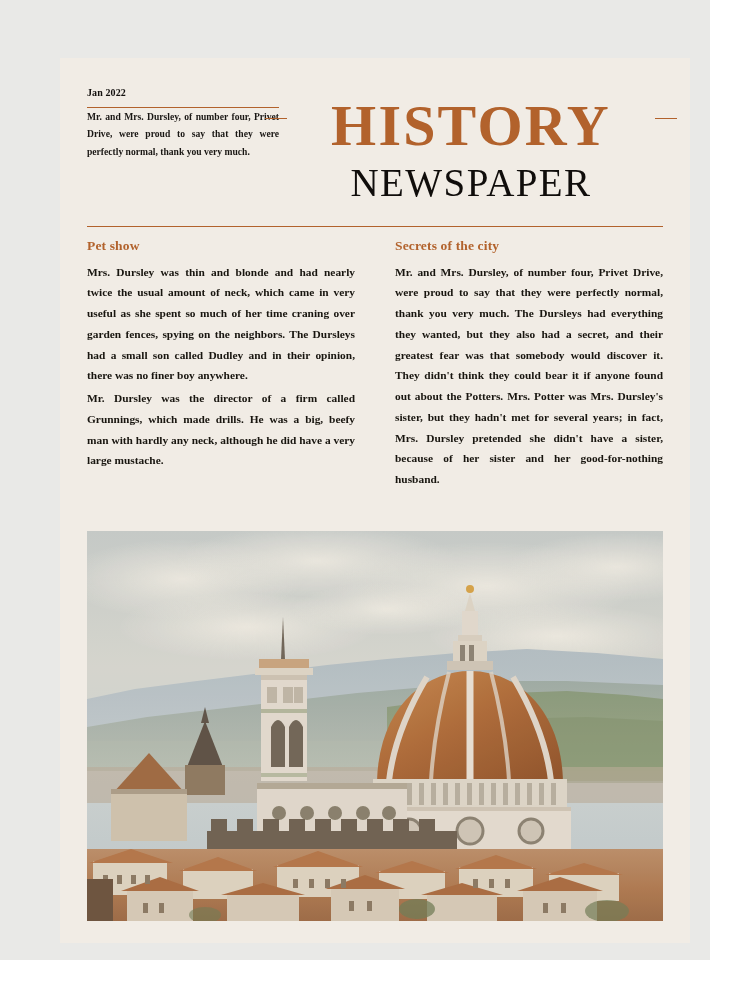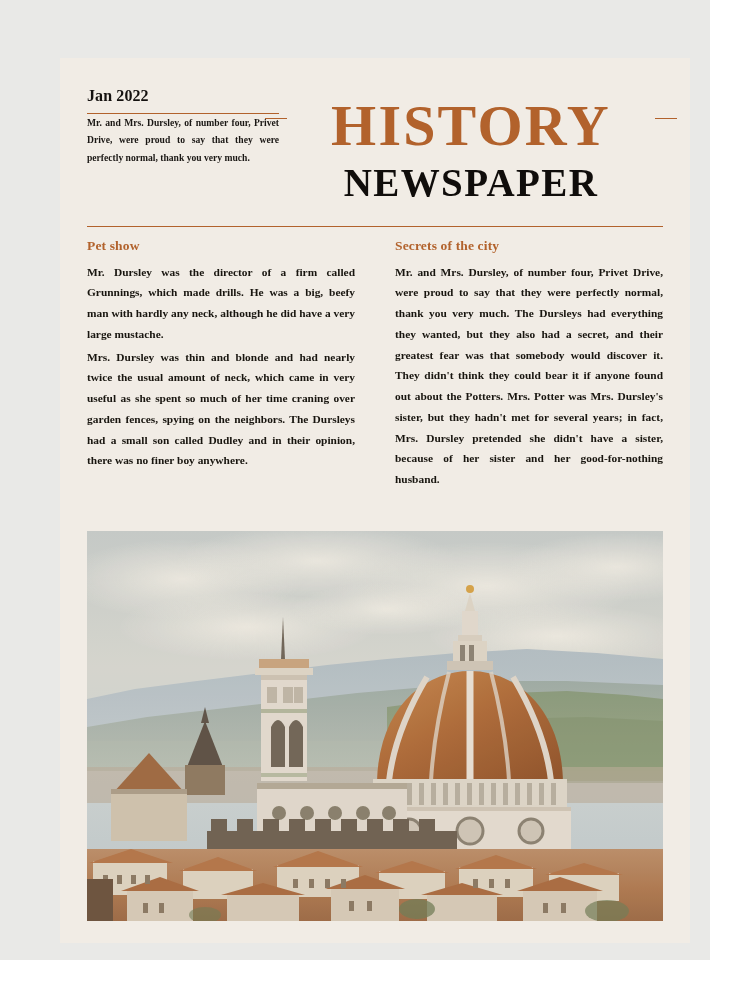--- a/index.html
+++ b/index.html
@@ -48,21 +48,21 @@
   }
 
   .mh-col {
     width: 192px;
     flex: 0 0 192px;
   }
 
   .mh-col-right { text-align: left; }
 
   .dateline {
-    font-size: 16px;
+    font-size: 10px;
     font-weight: bold;
     letter-spacing: .1px;
     color: #14110f;
     line-height: 1;
     margin-bottom: 9px;
   }
 
   .volume {
     font-size: 15.5px;
     font-weight: bold;
@@ -121,21 +121,21 @@
     top: 30px;
     height: 1.4px;
     width: 22px;
     background: #b2622c;
   }
   .flank.left  { left: -14px; }
   .flank.right { right: -14px; }
 
   .title-bottom {
     font-size: 39px;
-    font-weight: bold;
+    font-weight: normal;
     color: #100d0b;
     letter-spacing: 1.4px;
     line-height: 1.18;
     margin-top: 4px;
     display: block;
   }
 
   
   .main-rule {
     height: 1.4px;
@@ -218,22 +218,22 @@
       </div>
 
     </div>
 
     <div class="main-rule"></div>
 
     <div class="stories">
 
       <div class="story">
         <div class="story-head">Pet show</div>
+        <p>Mrs. Dursley was thin and blonde and had nearly twice the usual amount of neck, which came in very useful as she spent so much of her time craning over garden fences, spying on the neighbors. The Dursleys had a small son called Dudley and in their opinion, there was no finer boy anywhere.</p>
         <p>Mr. Dursley was the director of a firm called Grunnings, which made drills. He was a big, beefy man with hardly any neck, although he did have a very large mustache.</p>
-        <p>Mrs. Dursley was thin and blonde and had nearly twice the usual amount of neck, which came in very useful as she spent so much of her time craning over garden fences, spying on the neighbors. The Dursleys had a small son called Dudley and in their opinion, there was no finer boy anywhere.</p>
       </div>
 
       <div class="story">
         <div class="story-head">Secrets of the city</div>
         <p>Mr. and Mrs. Dursley, of number four, Privet Drive, were proud to say that they were perfectly normal, thank you very much. The Dursleys had everything they wanted, but they also had a secret, and their greatest fear was that somebody would discover it. They didn't think they could bear it if anyone found out about the Potters. Mrs. Potter was Mrs. Dursley's sister, but they hadn't met for several years; in fact, Mrs. Dursley pretended she didn't have a sister, because of her sister and her good-for-nothing husband.</p>
       </div>
     </div>
 
     <div class="photo-wrap">
       <div class="photo">

